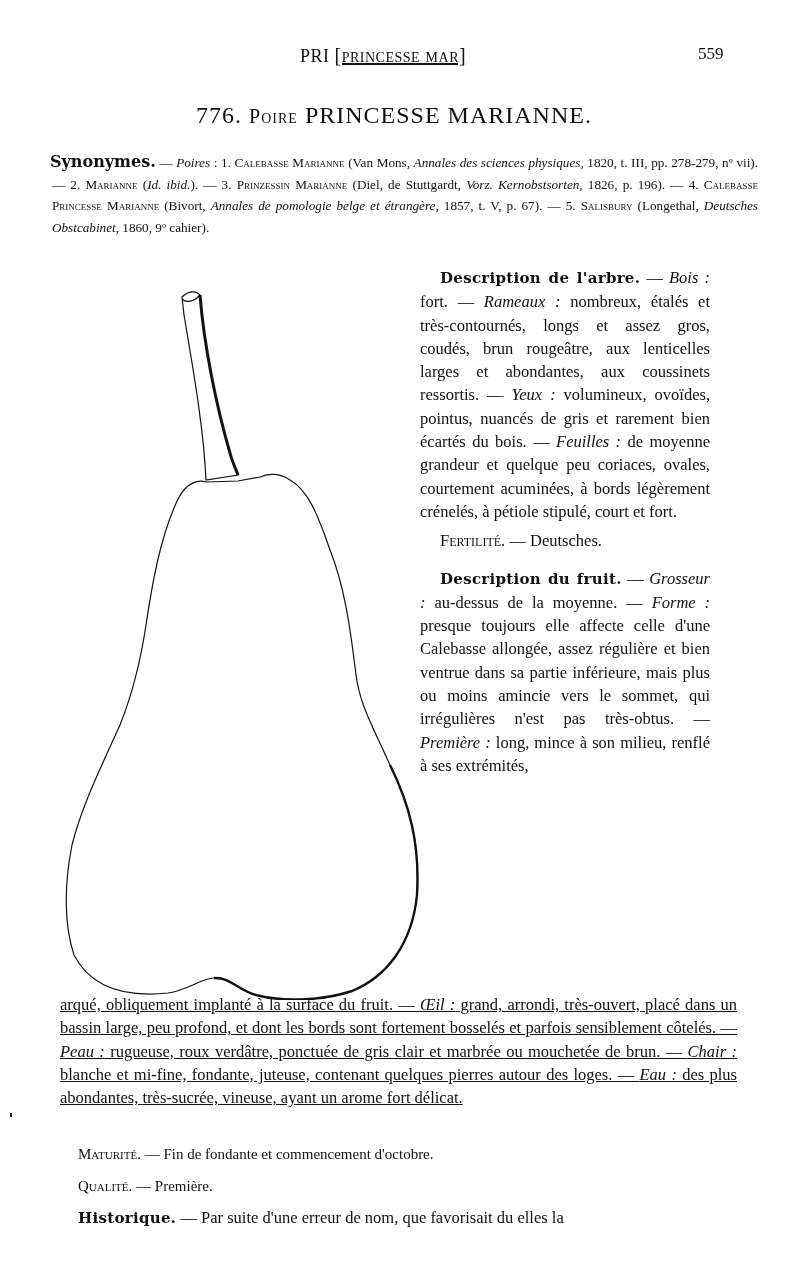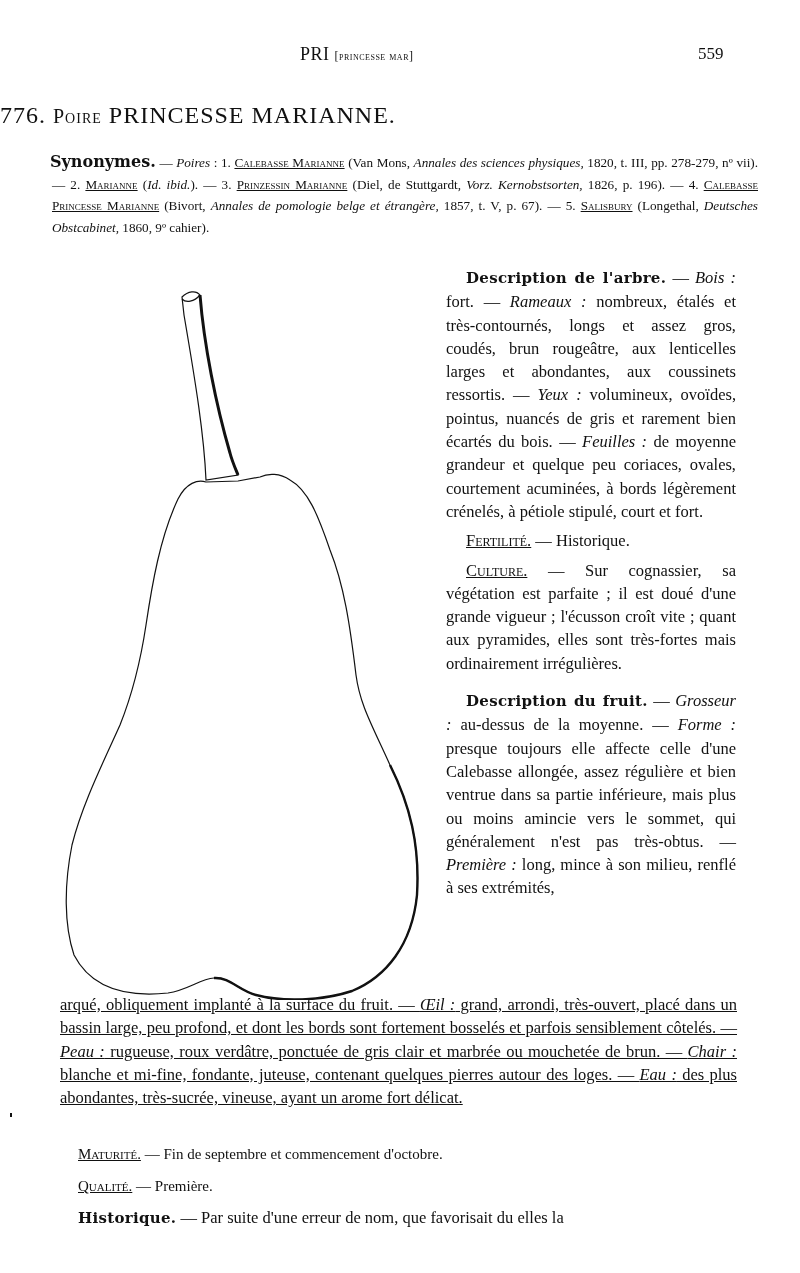--- a/index.html
+++ b/index.html
@@ -2,38 +2,38 @@
 <html><head>
   <meta charset="utf-8">
   <style>
     html, body { margin: 0; padding: 0; background: #ffffff; }
     body {
       width: 800px; height: 1273px; position: relative; overflow: hidden;
       font-family: "Liberation Serif", "DejaVu Serif", serif;
       color: #111111;
     }
     .abs { position: absolute; }
-    .sc { font-variant: small-caps; text-decoration: underline; }
+    .sc { font-variant: small-caps; }
     i, .it { font-style: italic; }
 
     #running-head { top: 44px; left: 300px; font-size: 18px; letter-spacing: 0.5px; }
-    #running-head .bracket { font-variant: small-caps; font-size: 12px; }
+    #running-head .bracket { font-variant: small-caps; font-size: 20px; text-decoration: underline; }
     #page-number { top: 44px; left: 698px; font-size: 17px; }
 
-    #title { top: 102px; left: 0; width: 770px; text-align: left; font-size: 24px; letter-spacing: 1px; }
+    #title { top: 102px; left: 0; width: 770px; text-align: center; font-size: 24px; letter-spacing: 1px; padding-left: 9px; }
     #title .poire { font-variant: small-caps; font-size: 20px; }
 
     #synonymes {
       top: 151px; left: 52px; width: 706px; font-size: 13.2px; line-height: 21.5px;
       text-align: justify; text-indent: -2px;
     }
     #synonymes .label { font-weight: bold; font-family: "DejaVu Serif", serif; font-size: 16px; }
 
     #right-col {
-      top: 266px; left: 446px; width: 290px; font-size: 16.5px; line-height: 23.3px;
+      top: 266px; left: 420px; width: 290px; font-size: 16.5px; line-height: 23.3px;
       text-align: justify;
     }
     #right-col p { margin: 0; }
     #right-col .ind { text-indent: 20px; }
     #right-col .gap { margin-top: 6px; }
     #right-col .gap-lg { margin-top: 14px; }
     .heading {
       font-family: "DejaVu Serif", serif; font-weight: bold; font-size: 15px; letter-spacing: 0.3px;
     }
 
@@ -92,39 +92,36 @@
            L178,196 Z" fill="#ffffff" stroke="#111" stroke-width="1.2"></path>
   <path d="M330,480 C350,520 360,560 357,610 C352,660 326,692 292,706 C262,716 222,717 196,710 C178,705 170,692 154,693" fill="none" stroke="#111" stroke-width="2.4"></path>
 </svg>
 
 <div id="right-col" class="abs">
   <p class="ind">
     <span class="heading">Description de l'arbre.</span><span> —</span>
     <i>Bois :</i><span> fort. — </span><i>Rameaux :</i><span> nombreux, étalés et très-contournés, longs et assez gros, coudés, brun rougeâtre, aux lenticelles larges et abondantes, aux coussinets ressortis. — </span><i>Yeux :</i><span> volumineux, ovoïdes, pointus, nuancés de gris et rarement bien écartés du bois. — </span><i>Feuilles :</i><span> de moyenne grandeur et quelque peu coriaces, ovales, courtement acuminées, à bords légèrement crénelés, à pétiole stipulé, court et fort.</span>
   </p>
   <p class="ind gap">
-    <span class="sc">Fertilité.</span><span> — Historique.</span>
-  </p>
-  <p class="ind gap">
-    <span class="sc">Culture.</span><span> — Sur cognassier, sa végétation est parfaite ; il est doué d'une grande vigueur ; l'écusson croît vite ; quant aux pyramides, elles sont très-fortes mais ordinairement irrégulières.</span>
+    <span class="sc">Fertilité.</span><span> — Deutsches.</span>
   </p>
   <p class="ind gap-lg">
     <span class="heading">Description du fruit.</span><span> —</span>
-    <i>Grosseur :</i><span> au-dessus de la moyenne. — </span><i>Forme :</i><span> presque toujours elle affecte celle d'une Calebasse allongée, assez régulière et bien ventrue dans sa partie inférieure, mais plus ou moins amincie vers le sommet, qui généralement n'est pas très-obtus. — </span><i>Première :</i><span> long, mince à son milieu, renflé à ses extrémités,</span>
+    <i>Grosseur :</i><span> au-dessus de la moyenne. — </span><i>Forme :</i><span> presque toujours elle affecte celle d'une Calebasse allongée, assez régulière et bien ventrue dans sa partie inférieure, mais plus ou moins amincie vers le sommet, qui irrégulières n'est pas très-obtus. — </span><i>Première :</i><span> long, mince à son milieu, renflé à ses extrémités,</span>
   </p>
 </div>
 
 <div id="full-width" class="abs">
   <p>
     <span>arqué, obliquement implanté à la surface du fruit. — </span><i>Œil :</i><span> grand, arrondi, très-ouvert, placé dans un bassin large, peu profond, et dont les bords sont fortement bosselés et parfois sensiblement côtelés. — </span><i>Peau :</i><span> rugueuse, roux verdâtre, ponctuée de gris clair et marbrée ou mouchetée de brun. — </span><i>Chair :</i><span> blanche et mi-fine, fondante, juteuse, contenant quelques pierres autour des loges. — </span><i>Eau :</i><span> des plus abondantes, très-sucrée, vineuse, ayant un arome fort délicat.</span>
   </p>
 </div>
 
 <div id="maturite" class="abs">
-  <span class="sc">Maturité.</span><span> — Fin de septembre et commencement d'octobre.</span>
+  <span class="sc">Maturité.</span><span> — Fin de fondante et commencement d'octobre.</span>
 </div>
 <div id="qualite" class="abs">
   <span class="sc">Qualité.</span><span> — Première.</span>
 </div>
 <div id="historique" class="abs">
   <span class="heading">Historique.</span><span> — Par suite d'une erreur de nom, que favorisait du elles la</span>
 </div>
 
 <div id="stray-mark" class="abs"></div>
 

